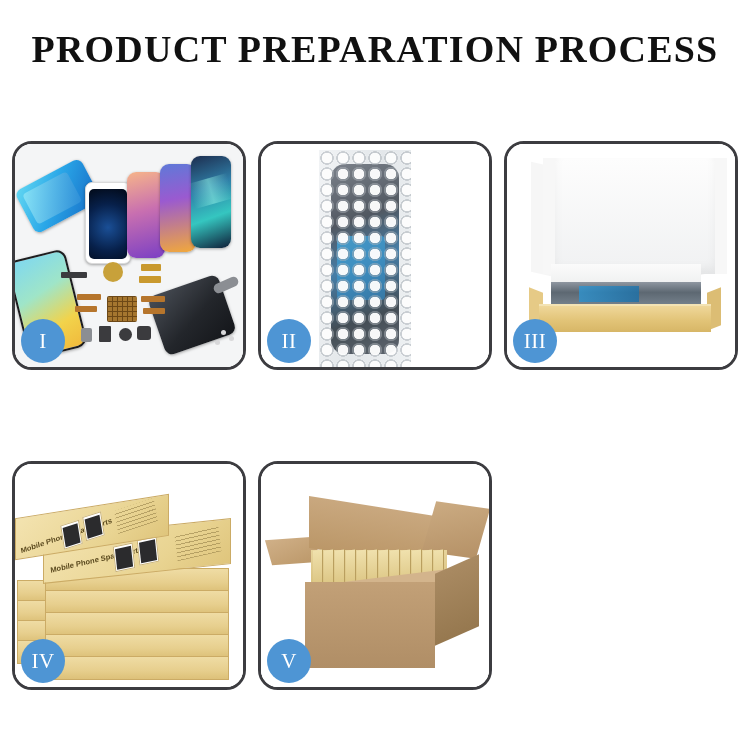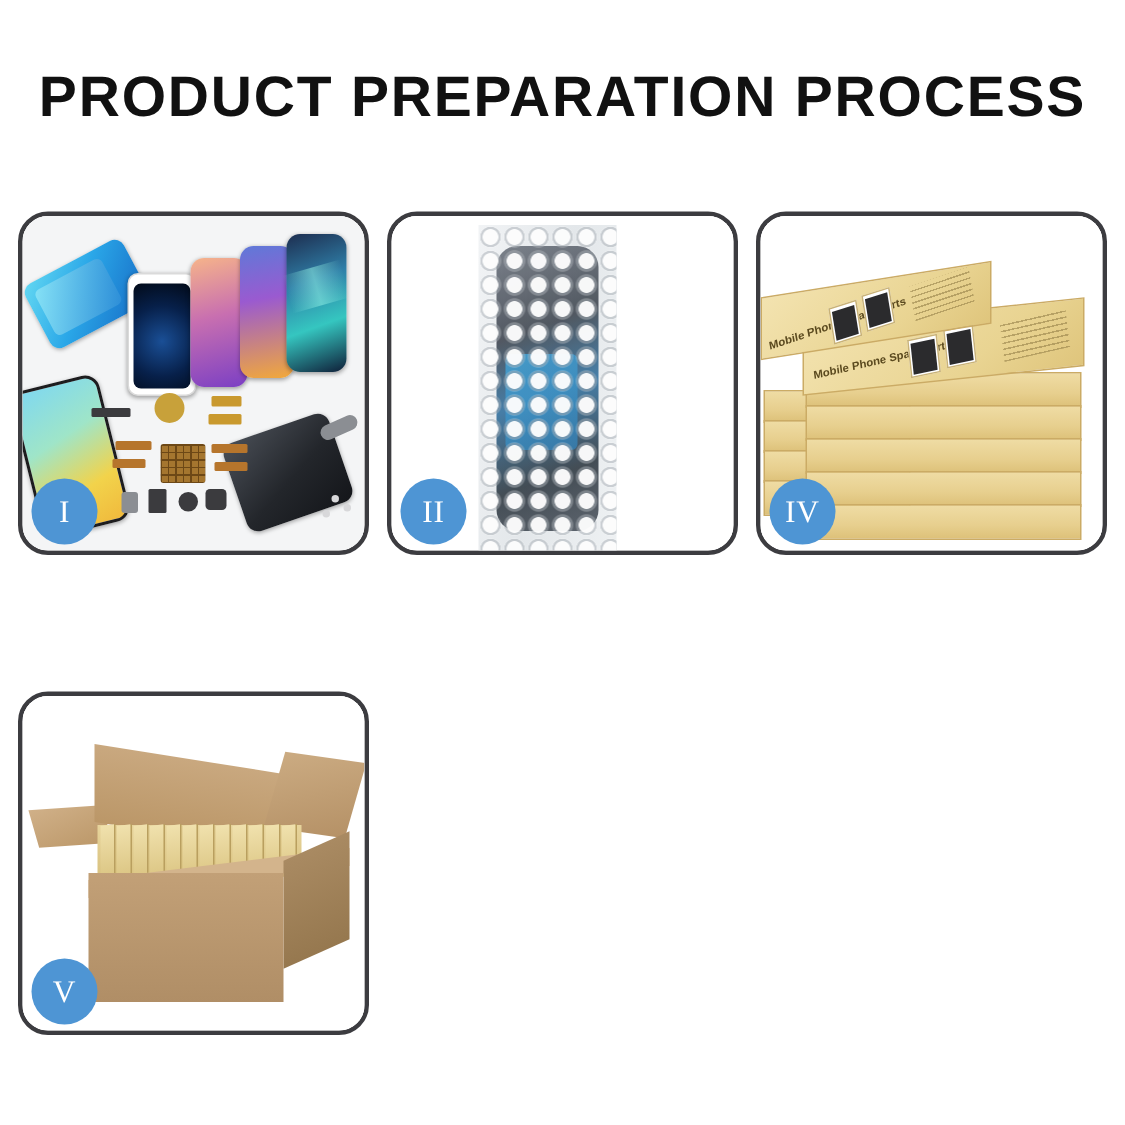--- a/index.html
+++ b/index.html
@@ -15,27 +15,27 @@
     position: relative;
   }
 
   
   .header {
     width: 750px;
     padding-top: 30px;
     text-align: center;
   }
   .page-title {
-    font-family: Liberation Sans, sans-serif;
+    font-family: Liberation Serif, serif;
     font-size: 38px;
     font-weight: 700;
     letter-spacing: 1.2px;
     color: #111111;
     line-height: 1.05;
-    margin: 16px;
+    margin: 0;
     white-space: nowrap;
   }
   .page-subtitle {
     font-family: "Liberation Sans", sans-serif;
     font-size: 15.2px;
     font-weight: 400;
     color: #1a1a1a;
     letter-spacing: 0.1px;
     margin: 10px 0 0 0;
     white-space: nowrap;
@@ -388,20 +388,34 @@
       <div class="stage-bg"></div>
       <div class="bubblebag">
         <div class="bubbleitem"></div>
         <div class="bubbles2"></div>
         <div class="bubbles"></div>
       </div>
       <div class="badge">II</div>
     </div>
   </div>
 
+  <div class="panel p3">
+    <div class="panel-stage">
+      <div class="stage-bg"></div>
+      <div class="b3-flapL"></div>
+      <div class="b3-flapR"></div>
+      <div class="b3-lid"></div>
+      <div class="b3-foam"></div>
+      <div class="b3-parts"></div>
+      <div class="b3-sideL"></div>
+      <div class="b3-sideR"></div>
+      <div class="b3-front"></div>
+      <div class="badge">III</div>
+    </div>
+  </div>
 
   <div class="panel p4">
     <div class="panel-stage">
       <div class="stage-bg"></div>
 
       <div class="kbox" style="left:2px;  top:116px; width:96px; height:20px;"></div>
       <div class="kbox" style="left:2px;  top:136px; width:96px; height:20px;"></div>
       <div class="kbox" style="left:2px;  top:156px; width:96px; height:20px;"></div>
       <div class="kbox" style="left:2px;  top:176px; width:96px; height:22px;"></div>
 

